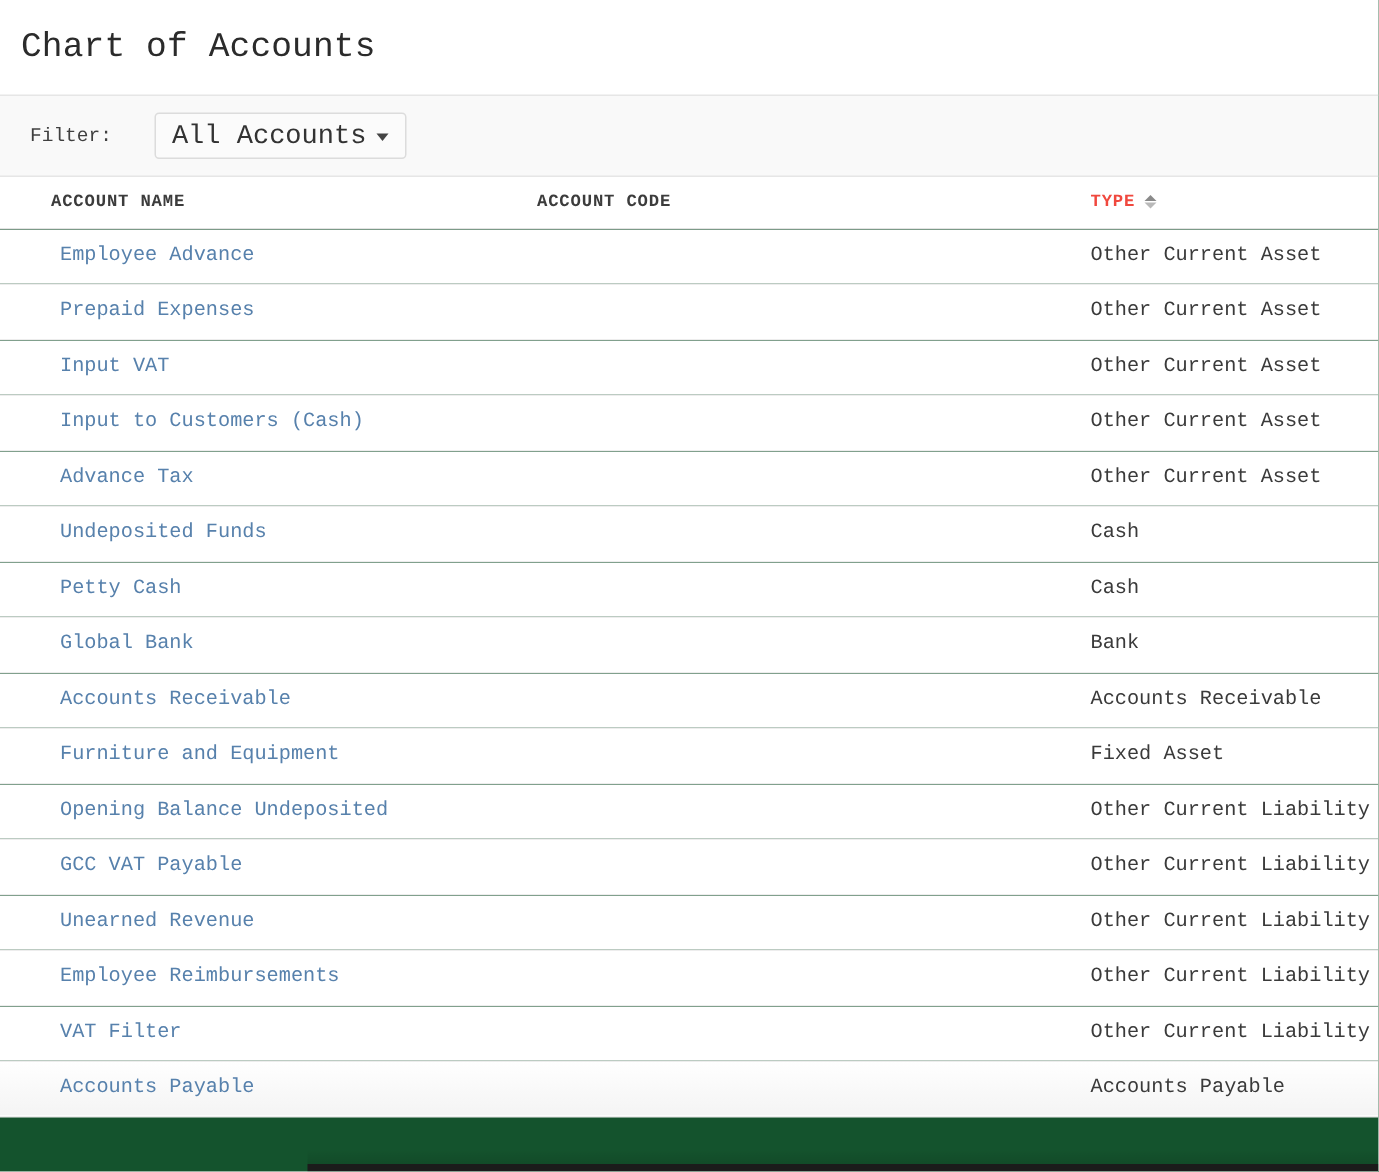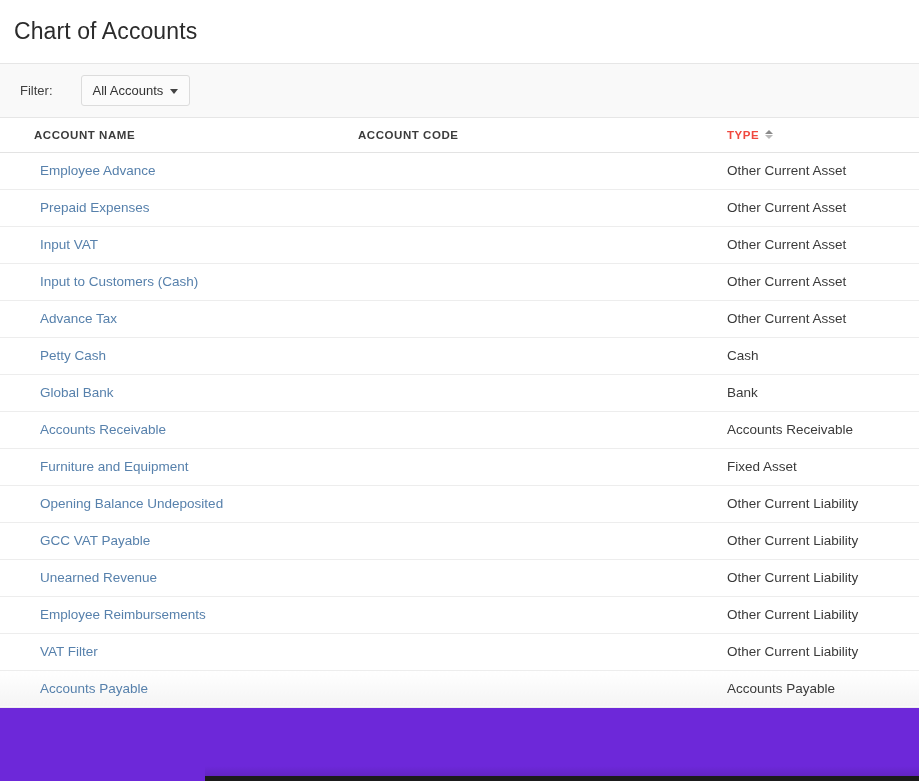--- a/index.html
+++ b/index.html
@@ -10,22 +10,23 @@
     overflow: hidden;
     background: #ffffff;
     font-family: "Liberation Sans", sans-serif;
     -webkit-font-smoothing: antialiased;
   }
 
   .page {
     position: relative;
     width: 919px;
     height: 781px;
-    background: #6d28d9;
+    background: #14532d;
     overflow: hidden;
+    font-family: Liberation Mono, monospace;
   }
 
   
   .title-bar {
     height: 64px;
     padding: 0 0 0 14px;
     display: flex;
     align-items: center;
     background: #ffffff;
     border-bottom: 1px solid #e6e6e6;
@@ -59,21 +60,21 @@
     gap: 7px;
     height: 31px;
     padding: 0 11px;
     background: #fbfbfb;
     border: 1px solid #dcdcdc;
     border-radius: 3px;
     cursor: pointer;
     user-select: none;
   }
   .filter-select-label {
-    font-size: 13px;
+    font-size: 18px;
     color: #333333;
     line-height: 1;
   }
   .caret-down {
     width: 0; height: 0;
     border-left: 4.5px solid transparent;
     border-right: 4.5px solid transparent;
     border-top: 5px solid #444444;
     margin-top: 2px;
   }
@@ -252,20 +253,25 @@
             <td class="td-name"><a>Input to Customers (Cash)</a></td>
             <td class="td-code"></td>
             <td class="td-type">Other Current Asset</td>
           </tr>
           <tr>
             <td class="td-name"><a>Advance Tax</a></td>
             <td class="td-code"></td>
             <td class="td-type">Other Current Asset</td>
           </tr>
           <tr>
+            <td class="td-name"><a>Undeposited Funds</a></td>
+            <td class="td-code"></td>
+            <td class="td-type">Cash</td>
+          </tr>
+          <tr>
             <td class="td-name"><a>Petty Cash</a></td>
             <td class="td-code"></td>
             <td class="td-type">Cash</td>
           </tr>
           <tr>
             <td class="td-name"><a>Global Bank</a></td>
             <td class="td-code"></td>
             <td class="td-type">Bank</td>
           </tr>
           <tr>

